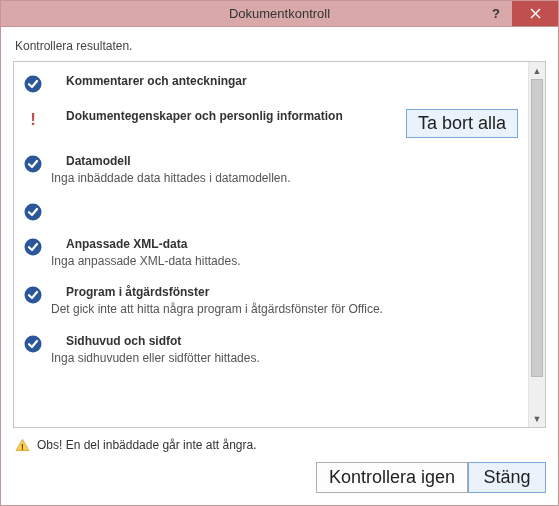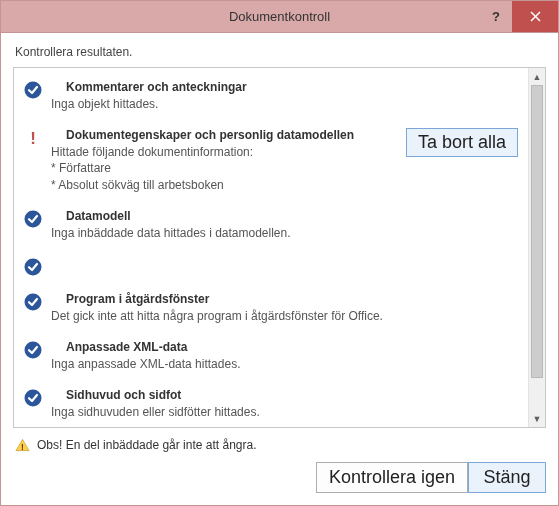--- a/index.html
+++ b/index.html
@@ -15,21 +15,21 @@
   }
   .window {
     width: 559px;
     height: 506px;
     border: 1px solid #c59595;
     background: #fff;
     display: flex;
     flex-direction: column;
   }
   .titlebar {
-    height: 32px;
+    height: 26px;
     background: #d9a9a9;
     border-bottom: 1px solid #c59595;
     display: flex;
     align-items: center;
     position: relative;
   }
   .titlebar-title {
     position: absolute;
     left: 0; right: 0;
     text-align: center;
@@ -194,36 +194,28 @@
     <div class="results-frame">
       <div class="results-scroll" id="results-scroll">
 
       <div class="item">
             <div class="item-icon"><svg class="check-icon" viewBox="0 0 18 18">
                 <circle cx="9" cy="9" r="8.5"></circle>
                 <path d="M5 9.2 L8 12 L13 6"></path>
               </svg></div>
             <div class="item-body">
               <div class="item-title">Kommentarer och anteckningar</div>
-              <div class="item-desc">
-                <span class="line">Inga objekt hittades.</span>
-              </div>
             </div>
           </div>
           <div class="item">
             <div class="item-icon"><svg class="warn-icon" viewBox="0 0 18 18">
                 <text x="9" y="15" text-anchor="middle">!</text>
               </svg></div>
             <div class="item-body">
-              <div class="item-title">Dokumentegenskaper och personlig datamodellen</div>
-              <div class="item-desc">
-                <span class="line">Hittade följande dokumentinformation:</span>
-                <span class="line">* Författare</span>
-                <span class="line">* Absolut sökväg till arbetsboken</span>
-              </div>
+              <div class="item-title">Dokumentegenskaper och personlig information</div>
             </div>
             <div class="item-action"><button class="btn highlight">Ta bort alla</button></div>
           </div>
           <div class="item">
             <div class="item-icon"><svg class="check-icon" viewBox="0 0 18 18">
                 <circle cx="9" cy="9" r="8.5"></circle>
                 <path d="M5 9.2 L8 12 L13 6"></path>
               </svg></div>
             <div class="item-body">
               <div class="item-title">Datamodell</div>
@@ -237,35 +229,35 @@
                 <circle cx="9" cy="9" r="8.5"></circle>
                 <path d="M5 9.2 L8 12 L13 6"></path>
               </svg></div>
           </div>
           <div class="item">
             <div class="item-icon"><svg class="check-icon" viewBox="0 0 18 18">
                 <circle cx="9" cy="9" r="8.5"></circle>
                 <path d="M5 9.2 L8 12 L13 6"></path>
               </svg></div>
             <div class="item-body">
+              <div class="item-title">Anpassade XML-data</div>
+              <div class="item-desc">
+                <span class="line">Inga anpassade XML-data hittades.</span>
+              </div>
+            </div>
+          </div>
+          <div class="item">
+            <div class="item-icon"><svg class="check-icon" viewBox="0 0 18 18">
+                <circle cx="9" cy="9" r="8.5"></circle>
+                <path d="M5 9.2 L8 12 L13 6"></path>
+              </svg></div>
+            <div class="item-body">
               <div class="item-title">Program i åtgärdsfönster</div>
               <div class="item-desc">
                 <span class="line">Det gick inte att hitta några program i åtgärdsfönster för Office.</span>
-              </div>
-            </div>
-          </div>
-          <div class="item">
-            <div class="item-icon"><svg class="check-icon" viewBox="0 0 18 18">
-                <circle cx="9" cy="9" r="8.5"></circle>
-                <path d="M5 9.2 L8 12 L13 6"></path>
-              </svg></div>
-            <div class="item-body">
-              <div class="item-title">Anpassade XML-data</div>
-              <div class="item-desc">
-                <span class="line">Inga anpassade XML-data hittades.</span>
               </div>
             </div>
           </div>
           <div class="item">
             <div class="item-icon"><svg class="check-icon" viewBox="0 0 18 18">
                 <circle cx="9" cy="9" r="8.5"></circle>
                 <path d="M5 9.2 L8 12 L13 6"></path>
               </svg></div>
             <div class="item-body">
               <div class="item-title">Sidhuvud och sidfot</div>

